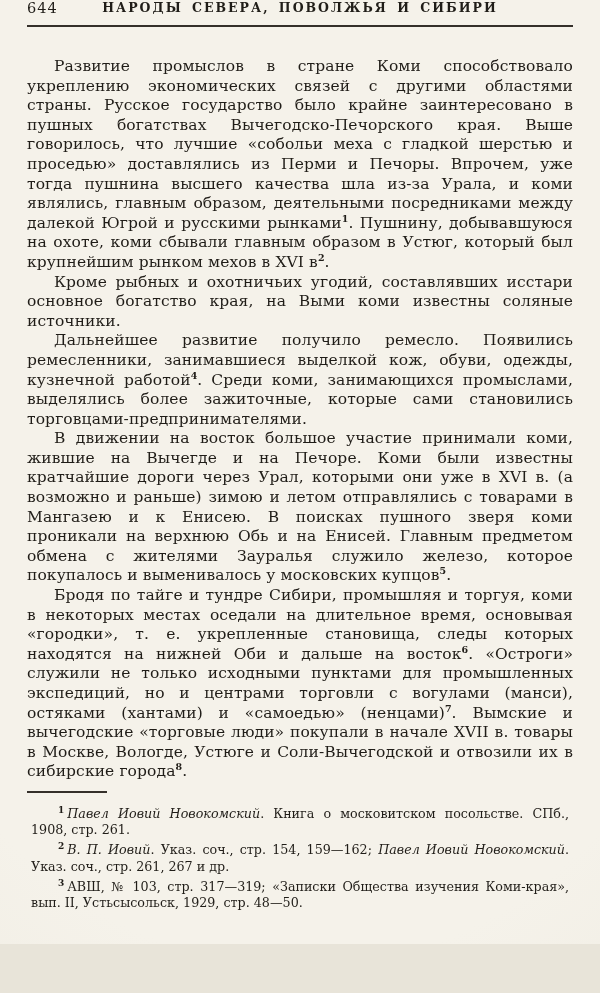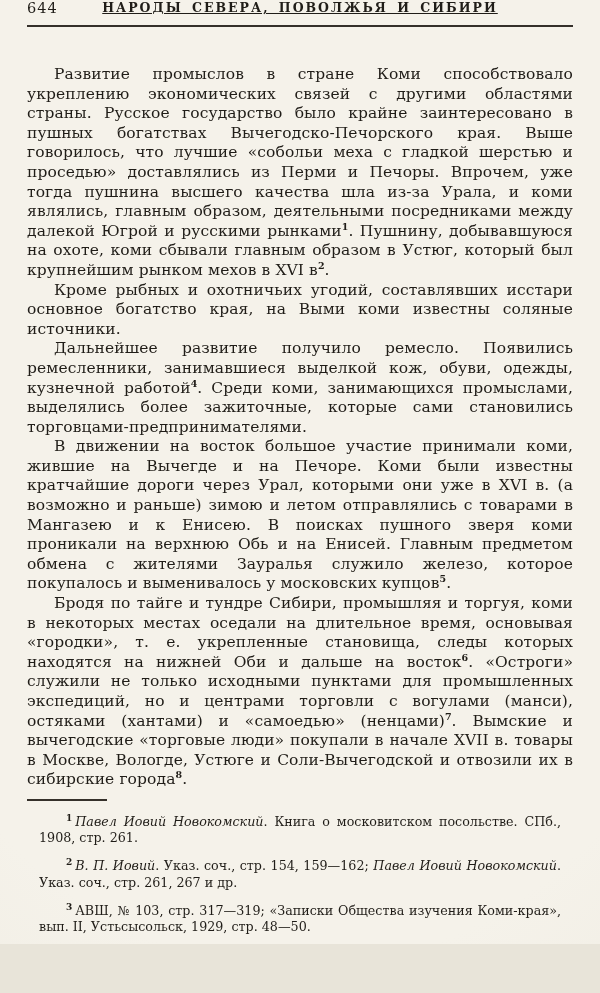--- a/index.html
+++ b/index.html
@@ -30,29 +30,28 @@
     letter-spacing: 1px;
   }
   .running-title {
     display: block;
     text-align: center;
     font-size: 12.5px;
     font-weight: bold;
     letter-spacing: 2px;
     word-spacing: 3px;
     white-space: nowrap;
-    text-decoration: underline;
   }
   .header-rule {
     border: 0;
     border-top: 2px solid #35302a;
     margin: 7px 0 0 0;
   }
   .page-body {
-    margin-top: 38px;
+    margin-top: 30px;
     font-size: 15.5px;
     line-height: 19.6px;
     text-align: justify;
     letter-spacing: 0.1px;
   }
   .para {
     margin: 0;
     text-indent: 27px;
     hyphens: auto;
   }
@@ -67,21 +66,21 @@
     border-top: 2px solid #35302a;
     width: 80px;
     margin: 9px 0 13px 0;
   }
   .footnotes {
     font-size: 12.7px;
     line-height: 16.2px;
     text-align: justify;
   }
   .footnote {
-    margin: 12px;
+    margin: 4px;
     text-indent: 27px;
     hyphens: auto;
   }
   sup.fnmark {
     font-size: 9px;
     line-height: 0;
     font-weight: bold;
     margin-right: 3px;
   }
   .footnotes em, .page-body em {

